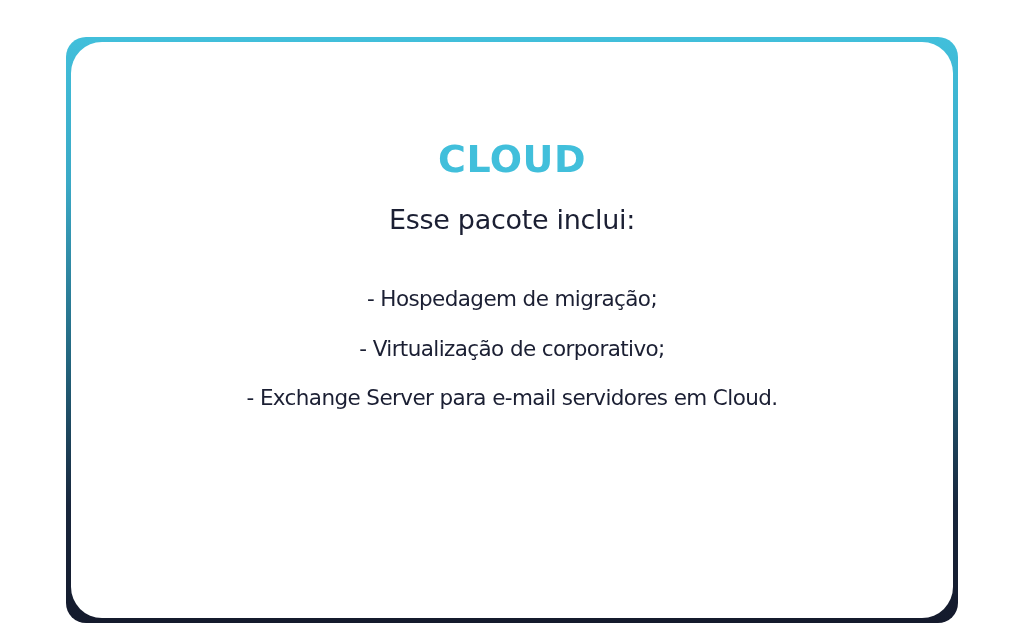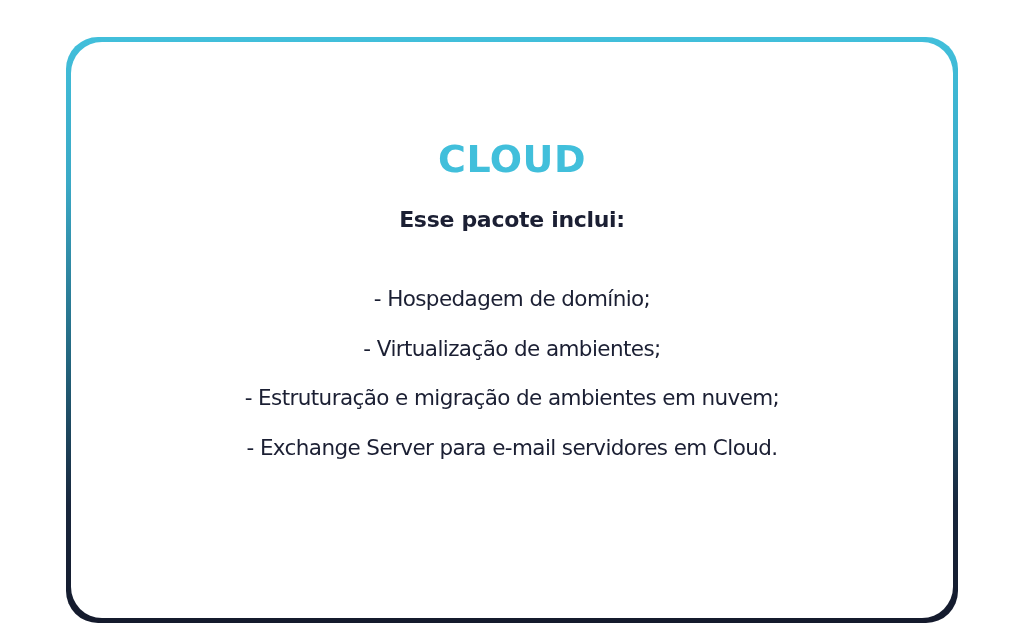--- a/index.html
+++ b/index.html
@@ -13,21 +13,21 @@
     body {
       position: relative;
       font-family: "DejaVu Sans", "Liberation Sans", sans-serif;
     }
     .card-frame {
       position: absolute;
       left: 66px;
       top: 37px;
       width: 892px;
       height: 586px;
-      border-radius: 32px;
+      border-radius: 20px;
       padding: 5px;
       box-sizing: border-box;
       background: linear-gradient(to bottom, #41bfdb 0%, #3aa9c6 25%, #23667f 55%, #18263c 80%, #141a2c 100%);
     }
     .card-inner {
       width: 100%;
       height: 100%;
       background: #ffffff;
       border-radius: 31px;
       box-sizing: border-box;
@@ -46,22 +46,22 @@
       color: #41bfdb;
       line-height: 50px;
     }
     .card-subtitle {
       position: absolute;
       left: 0;
       right: 0;
       top: 163px;
       text-align: center;
       font-family: "DejaVu Sans", sans-serif;
-      font-weight: bold;
-      font-size: 22px;
+      font-weight: normal;
+      font-size: 27px;
       color: #1b1f33;
       line-height: 30px;
       letter-spacing: -0.3px;
     }
     .features-list {
       position: absolute;
       left: 0;
       right: 0;
       top: 242px;
       margin: 0;
@@ -80,19 +80,18 @@
     }
   </style>
 </head>
 <body>
 
 <div class="card-frame">
   <div class="card-inner">
     <div class="card-title">CLOUD</div>
     <div class="card-subtitle">Esse pacote inclui:</div>
     <ul class="features-list">
-      <li>- Hospedagem de domínio;</li>
-      <li>- Virtualização de ambientes;</li>
-      <li>- Estruturação e migração de ambientes em nuvem;</li>
+      <li>- Hospedagem de migração;</li>
+      <li>- Virtualização de corporativo;</li>
       <li>- Exchange Server para e-mail servidores em Cloud.</li>
     </ul>
   </div>
 </div>
 
 </body></html>

